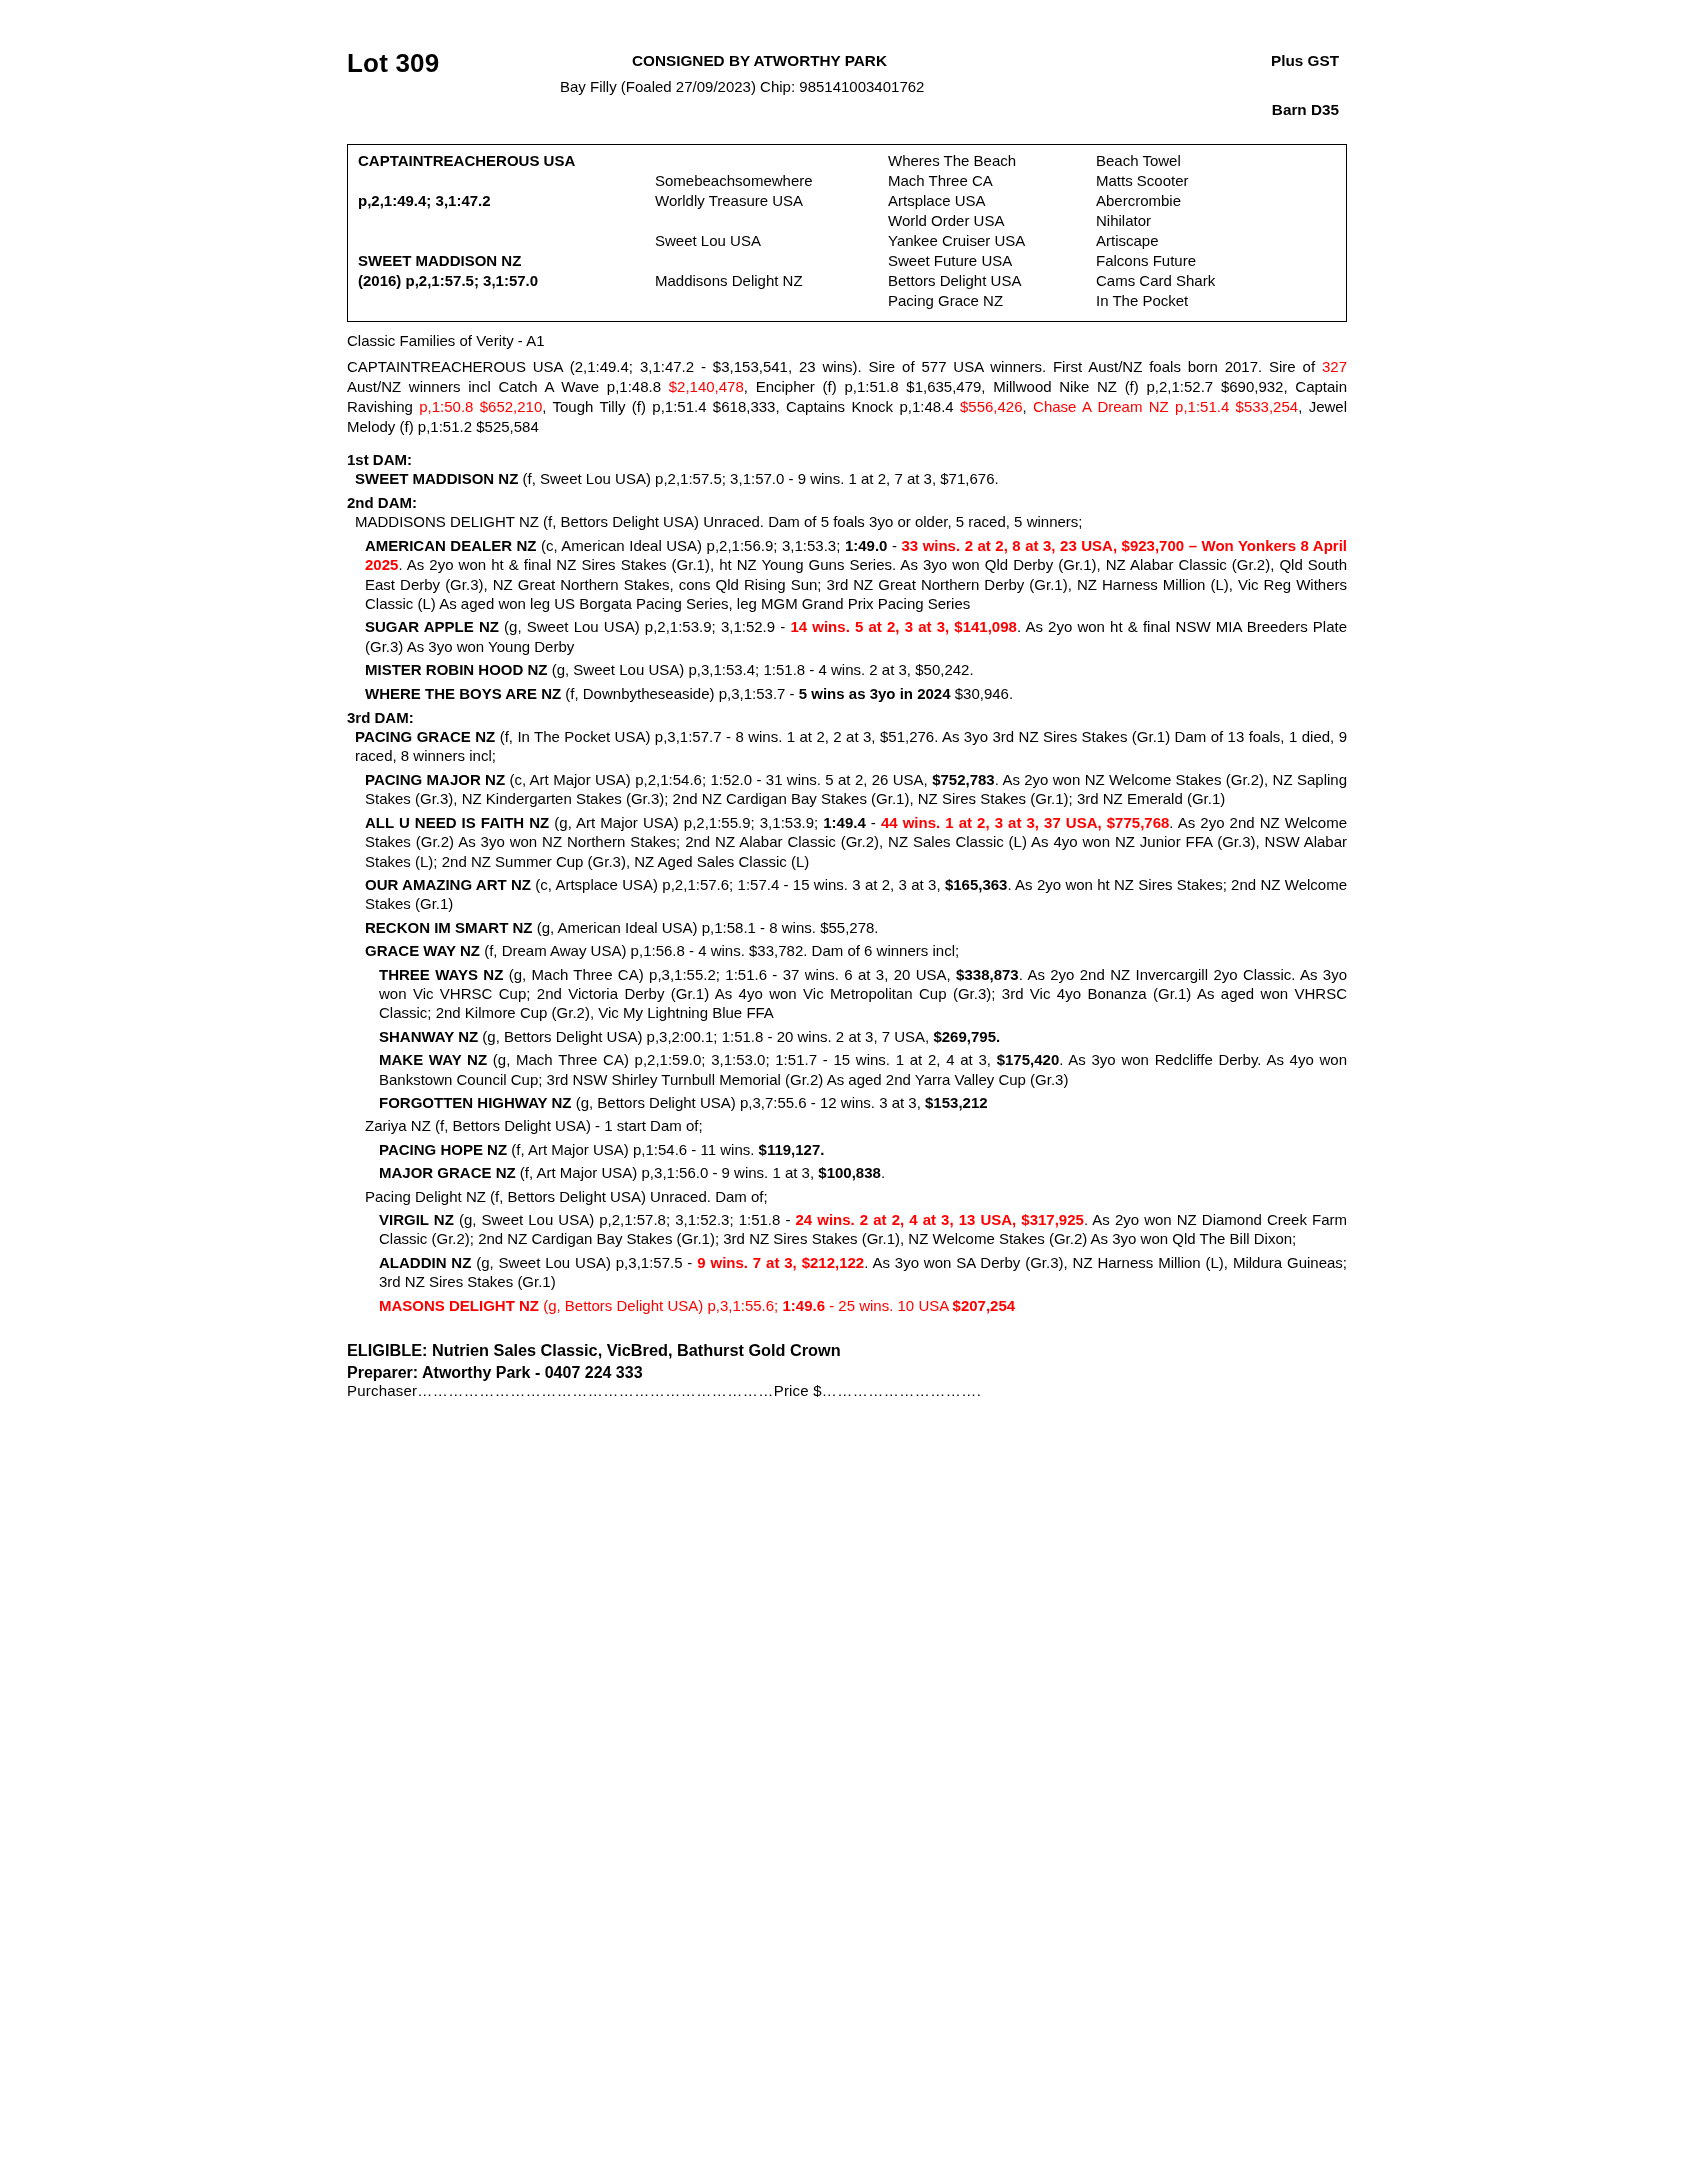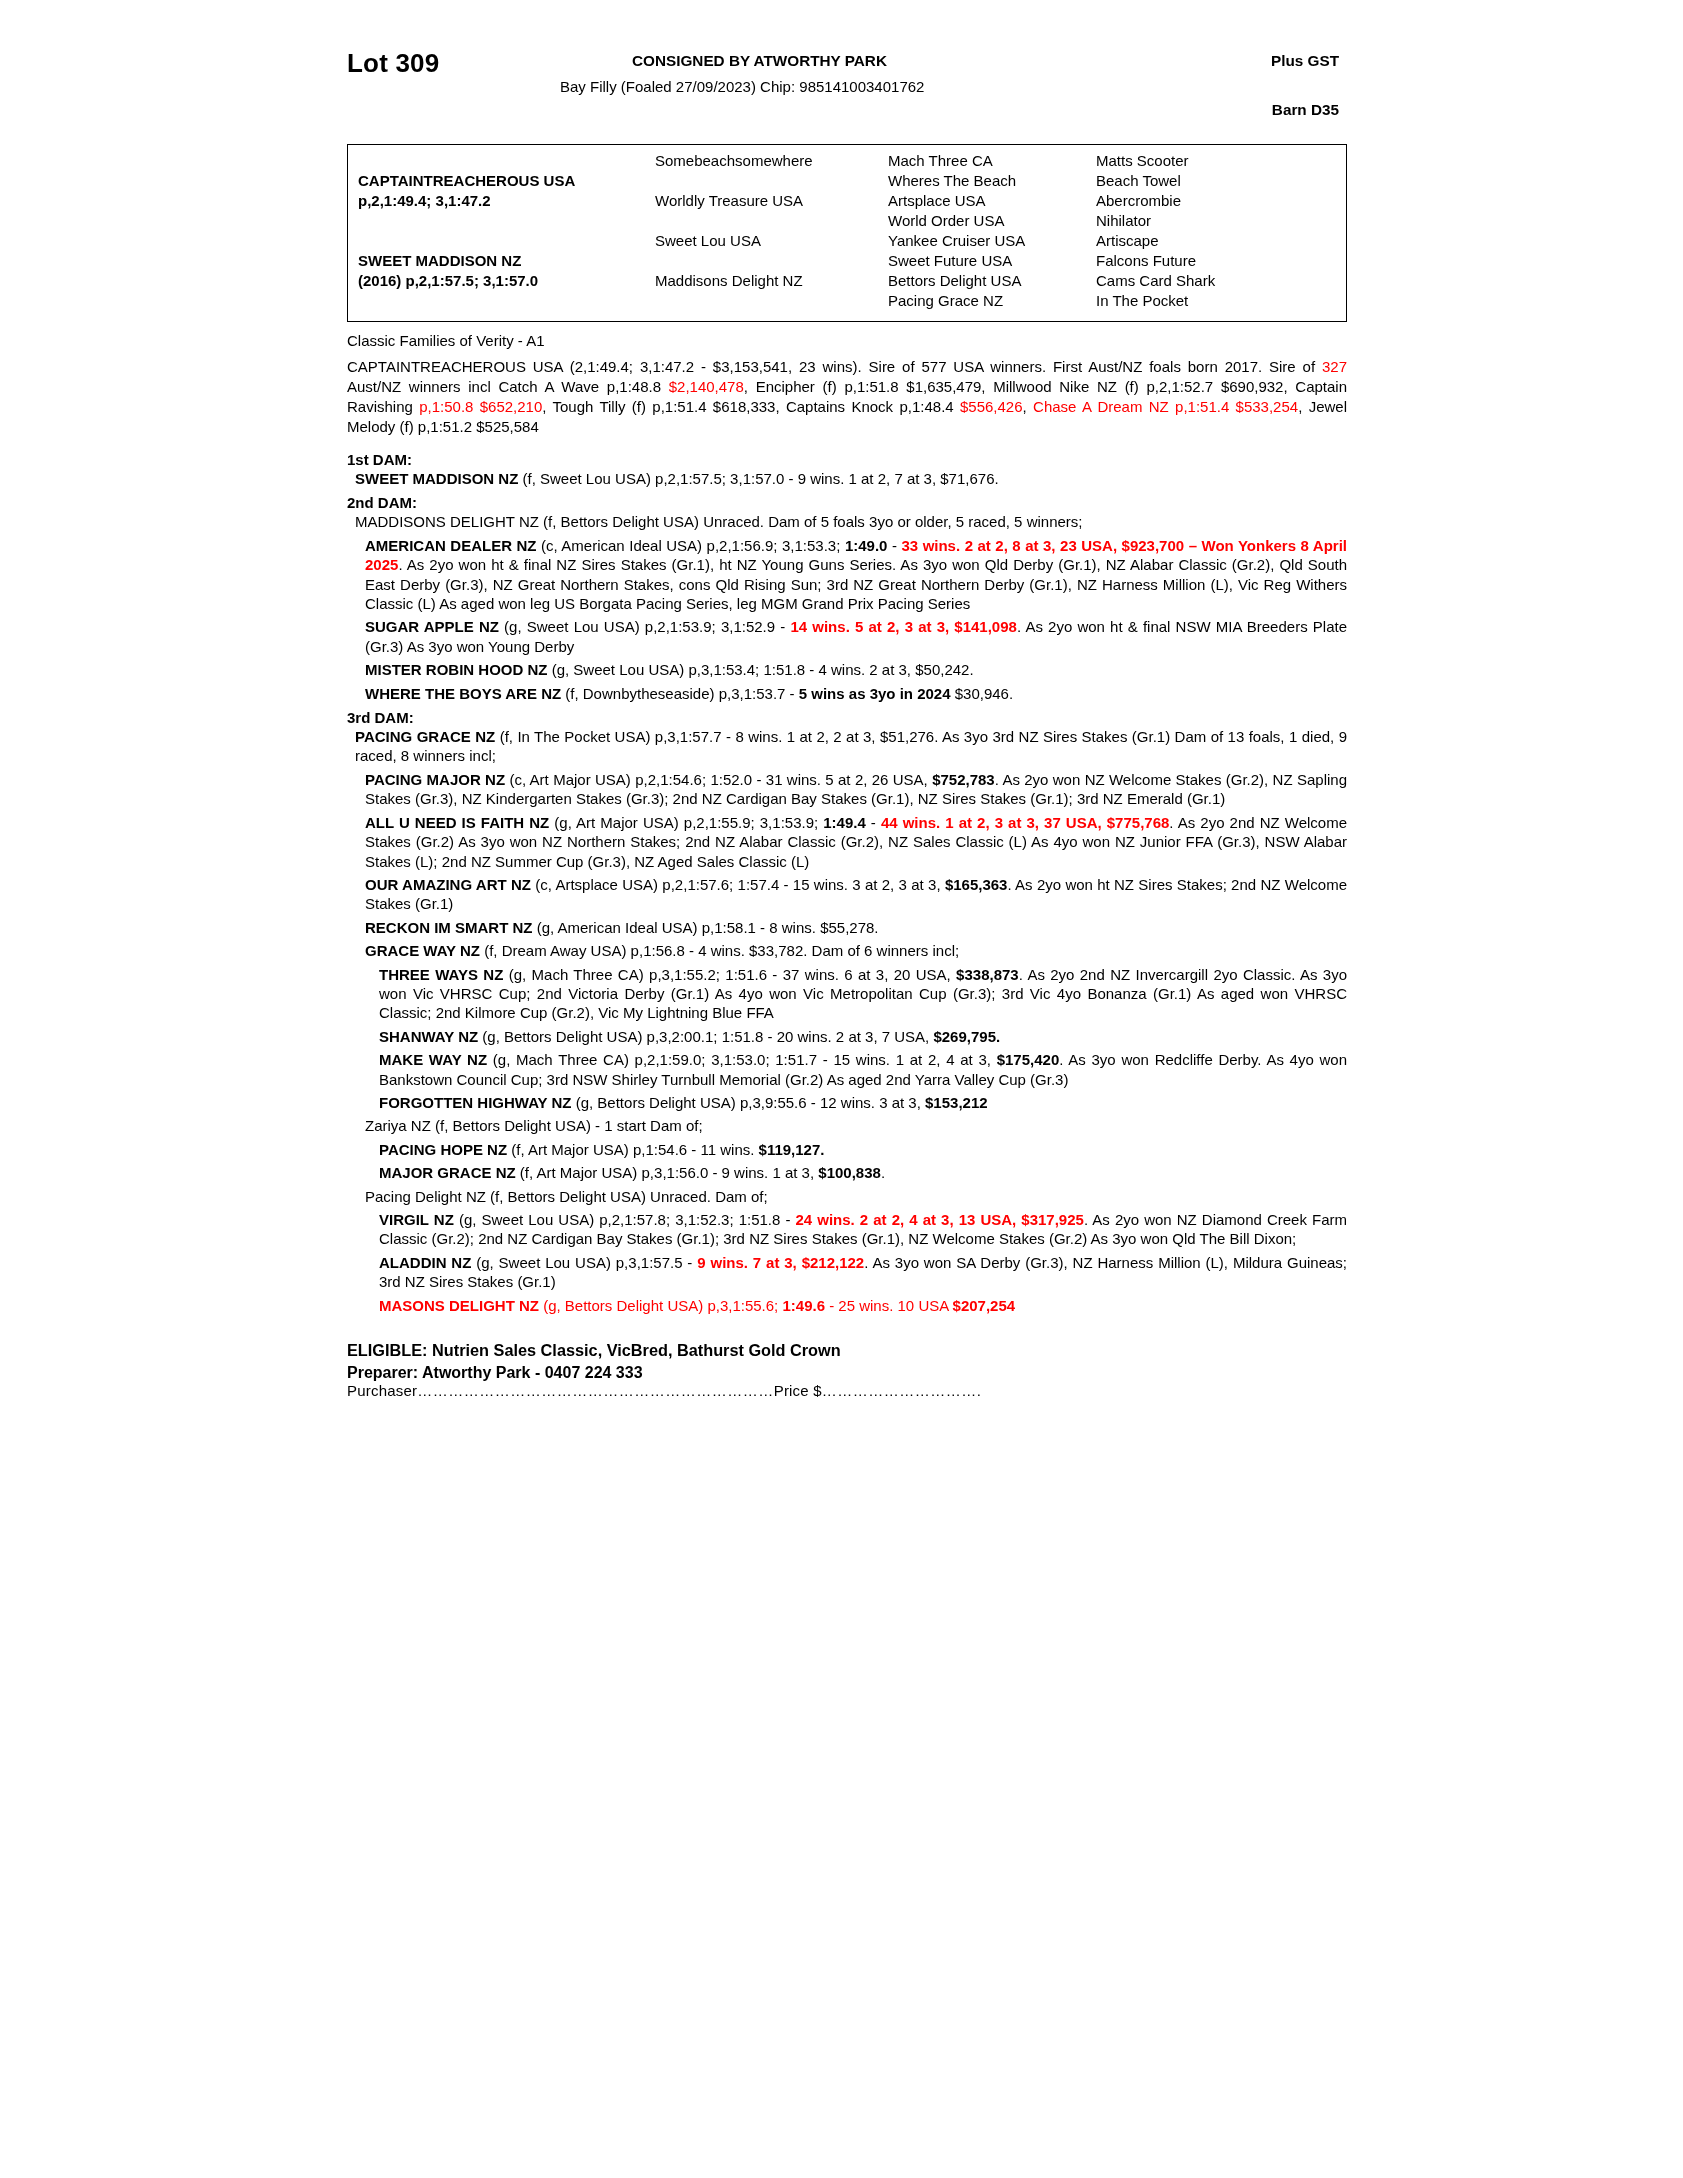--- a/index.html
+++ b/index.html
@@ -144,30 +144,30 @@
   <div class="header">
     <div class="lot-no">Lot 309</div>
     <div class="consigned">CONSIGNED BY ATWORTHY PARK</div>
     <div class="plus-gst">Plus GST</div>
     <div class="subline">Bay Filly (Foaled 27/09/2023) Chip: 985141003401762</div>
     <div class="barn">Barn D35</div>
   </div>
 
   <div class="ped-box">
     <div class="ped-row">
+      <div class="c1 b">CAPTAINTREACHEROUS USA</div>
+      <div class="c2"></div>
+      <div class="c3">Wheres The Beach</div>
+      <div class="c4">Beach Towel</div>
+    </div>
+    <div class="ped-row">
       <div class="c1"></div>
       <div class="c2">Somebeachsomewhere</div>
       <div class="c3">Mach Three CA</div>
       <div class="c4">Matts Scooter</div>
-    </div>
-    <div class="ped-row">
-      <div class="c1 b">CAPTAINTREACHEROUS USA</div>
-      <div class="c2"></div>
-      <div class="c3">Wheres The Beach</div>
-      <div class="c4">Beach Towel</div>
     </div>
     <div class="ped-row">
       <div class="c1 b">p,2,1:49.4; 3,1:47.2</div>
       <div class="c2">Worldly Treasure USA</div>
       <div class="c3">Artsplace USA</div>
       <div class="c4">Abercrombie</div>
     </div>
     <div class="ped-row">
       <div class="c1"></div>
       <div class="c2"></div>
@@ -230,21 +230,21 @@
   <p class="blk ind1"><span class="b">RECKON IM SMART NZ</span><span> (g, American Ideal USA) p,1:58.1 - 8 wins. $55,278.</span></p>
 
   <p class="blk ind1"><span class="b">GRACE WAY NZ</span><span> (f, Dream Away USA) p,1:56.8 - 4 wins. $33,782. Dam of 6 winners incl;</span></p>
 
   <p class="blk ind2"><span class="b">THREE WAYS NZ</span><span> (g, Mach Three CA) p,3,1:55.2; 1:51.6 - 37 wins. 6 at 3, 20 USA, </span><span class="b">$338,873</span><span>. As 2yo 2nd NZ Invercargill 2yo Classic. As 3yo won Vic VHRSC Cup; 2nd Victoria Derby (Gr.1) As 4yo won Vic Metropolitan Cup (Gr.3); 3rd Vic 4yo Bonanza (Gr.1) As aged won VHRSC Classic; 2nd Kilmore Cup (Gr.2), Vic My Lightning Blue FFA</span></p>
 
   <p class="blk ind2"><span class="b">SHANWAY NZ</span><span> (g, Bettors Delight USA) p,3,2:00.1; 1:51.8 - 20 wins. 2 at 3, 7 USA, </span><span class="b">$269,795.</span></p>
 
   <p class="blk ind2"><span class="b">MAKE WAY NZ</span><span> (g, Mach Three CA) p,2,1:59.0; 3,1:53.0; 1:51.7 - 15 wins. 1 at 2, 4 at 3, </span><span class="b">$175,420</span><span>. As 3yo won Redcliffe Derby. As 4yo won Bankstown Council Cup; 3rd NSW Shirley Turnbull Memorial (Gr.2) As aged 2nd Yarra Valley Cup (Gr.3)</span></p>
 
-  <p class="blk ind2"><span class="b">FORGOTTEN HIGHWAY NZ</span><span> (g, Bettors Delight USA) p,3,9:55.6 - 12 wins. 3 at 3, </span><span class="b">$153,212</span></p>
+  <p class="blk ind2"><span class="b">FORGOTTEN HIGHWAY NZ</span><span> (g, Bettors Delight USA) p,3,7:55.6 - 12 wins. 3 at 3, </span><span class="b">$153,212</span></p>
 
   <p class="blk ind1">Zariya NZ (f, Bettors Delight USA) - 1 start Dam of;</p>
 
   <p class="blk ind2"><span class="b">PACING HOPE NZ</span><span> (f, Art Major USA) p,1:54.6 - 11 wins. </span><span class="b">$119,127.</span></p>
 
   <p class="blk ind2"><span class="b">MAJOR GRACE NZ</span><span> (f, Art Major USA) p,3,1:56.0 - 9 wins. 1 at 3, </span><span class="b">$100,838</span><span>.</span></p>
 
   <p class="blk ind1">Pacing Delight NZ (f, Bettors Delight USA) Unraced. Dam of;</p>
 
   <p class="blk ind2"><span class="b">VIRGIL NZ</span><span> (g, Sweet Lou USA) p,2,1:57.8; 3,1:52.3; 1:51.8 - </span><span class="red b">24 wins. 2 at 2, 4 at 3, 13 USA, $317,925</span><span>. As 2yo won NZ Diamond Creek Farm Classic (Gr.2); 2nd NZ Cardigan Bay Stakes (Gr.1); 3rd NZ Sires Stakes (Gr.1), NZ Welcome Stakes (Gr.2) As 3yo won Qld The Bill Dixon;</span></p>

